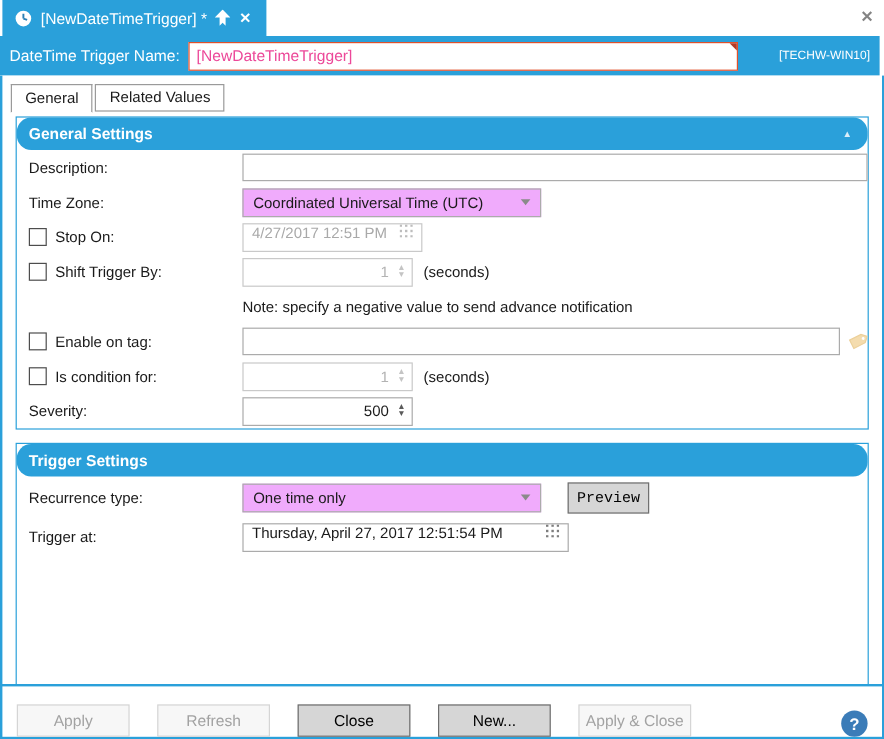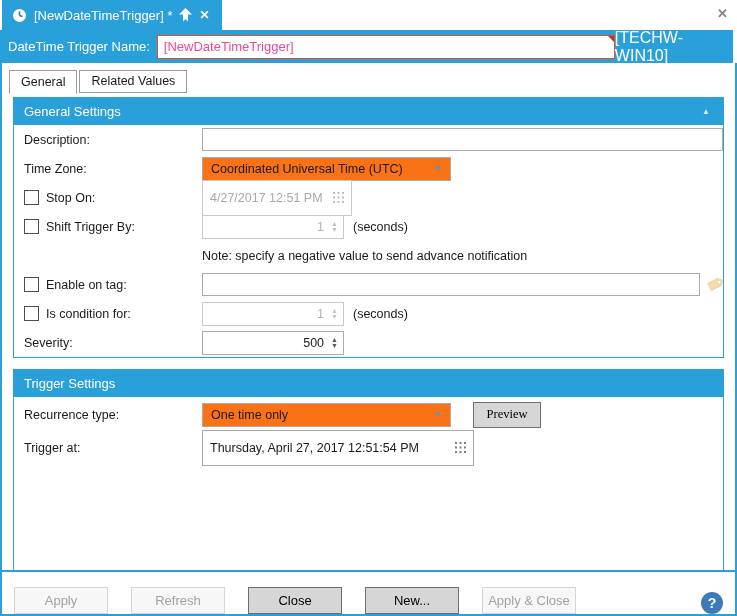--- a/index.html
+++ b/index.html
@@ -17,52 +17,52 @@
 
   
   .namebar { position:absolute; top:30px; left:0; right:4px; height:33px; background:#2aa0da;
              display:flex; align-items:center; padding:0 8px; }
   .namebar-label { color:#fff; font-size:13px; white-space:nowrap; }
   .name-input-wrap { position:relative; margin-left:7px; }
   .name-input { width:458px; height:24px; border:1px solid #e0512c; background:#fff; color:#ec4899;
                 font-size:13px; padding:0 6px; font-family:"Liberation Sans", sans-serif; outline:none; }
   .err-tri { position:absolute; top:1px; right:1px; width:0; height:0;
              border-top:6px solid #b23a26; border-left:6px solid transparent; }
-  .host-label { margin-left:auto; color:#fff; font-size:16px; }
+  .host-label { margin-left:auto; color:#fff; font-size:10px; }
 
   
   .content { position:absolute; top:63px; left:0; right:0; bottom:46px; background:#fff;
              border-left:2px solid #2aa0da; border-right:2px solid #2aa0da; }
   .tabs { display:flex; align-items:flex-end; margin:5px 0 0 7px; height:25px; }
   .tab { background:#fff; border:1px solid #9a9a9a; font-size:12.5px; color:#1a1a1a;
          padding:3px 11px 4px 11px; cursor:default; }
   .tab.active { border-bottom:1px solid #fff; padding-top:4px; margin-bottom:-1px; z-index:2; position:relative; }
   .tab.inactive { margin-left:2px; }
 
   .panel { margin:4px 11px 0 11px; border:1px solid #2aa0da; background:#fff; }
-  .panel-hd { background:#2aa0da; color:#fff; font-weight:normal; font-size:13px;
-              padding:6px 10px 6px 10px; position:relative; height:27px; }
+  .panel-hd { background:#2aa0da; color:#fff; font-weight:bold; font-size:13px;
+              padding:6px 10px 6px 10px; position:relative; height:27px;border-radius:12px; }
   .collapse { position:absolute; right:13px; top:9px; font-size:8px; color:#d9eefa; cursor:default; }
 
   .row { display:flex; align-items:center; height:29px; padding-left:10px; }
   .rlabel { width:178px; font-size:12.5px; color:#1a1a1a; display:flex; align-items:center; gap:7px; flex:none; }
   .cb { width:15px; height:15px; border:1px solid #4d4d4d; background:#fff; flex:none; cursor:default; }
 
   .txt { height:23px; border:1px solid #ababab; background:#fff; font-size:12.5px; color:#1a1a1a;
          padding:0 6px; font-family:"Liberation Sans", sans-serif; outline:none; }
   .txt-desc { width:531px; }
   .txt-tag { width:510px; }
 
-  .dd { width:249px; height:24px; border:1px solid #ababab; background:#f97316; display:flex;
+  .dd { width:249px; height:24px; border:1px solid #ababab; background:#f0abfc; display:flex;
         align-items:center; padding:0 8px; cursor:default; }
   .dd-val { font-size:12.5px; color:#1a1a1a; flex:1; white-space:nowrap; overflow:hidden; }
   .dd-arrow { width:0; height:0; border-left:4px solid transparent; border-right:4px solid transparent;
               border-top:5px solid #8a8a8a; flex:none; }
 
-  .datebox { height:36px; border:1px solid #ababab; background:#fff; display:flex; align-items:center;
+  .datebox { height:24px; border:1px solid #ababab; background:#fff; display:flex; align-items:flex-start;
              padding:0 7px; gap:6px; }
   .datebox.disabled { border-color:#c9c9c9; }
   .datebox .dval { font-size:12.5px; color:#1a1a1a; flex:1; white-space:nowrap; }
   .datebox.disabled .dval { color:#a9a9a9; }
   .db-stopon { width:150px; }
   .db-triggerat { width:272px; }
 
   .spin { height:24px; border:1px solid #ababab; background:#fff; display:flex; align-items:center;
           width:142px; padding:0 5px 0 6px; }
   .spin.disabled { border-color:#c9c9c9; }
@@ -70,21 +70,21 @@
   .spin.disabled .sval { color:#b3b3b3; }
   .spin-arrows { display:flex; flex-direction:column; justify-content:center; line-height:0; cursor:default; }
   .spin-arrows span { font-size:7px; line-height:6px; color:#5a5a5a; }
   .spin.disabled .spin-arrows span { color:#c4c4c4; }
 
   .unit { font-size:12.5px; color:#1a1a1a; margin-left:9px; }
   .note { font-size:12.5px; color:#1a1a1a; }
   .tag-icon { margin-left:6px; flex:none; }
 
   .preview-btn { margin-left:22px; width:68px; height:26px; background:#d6d6d6; border:1px solid #707070;
-                 font-size:12.5px; color:#000; font-family:Liberation Serif, serif; cursor:default; }
+                 font-size:12.5px; color:#000; font-family:Liberation Mono, monospace; cursor:default; }
 
   .p-trigger { margin-top:11px; height:203px; }
   .p-trigger .row { height:31px; margin-top:2px; }
 
   
   .footer { position:absolute; left:0; right:0; bottom:0; height:46px; background:#fff;
             border:2px solid #2aa0da; border-top-width:2px; display:flex; align-items:flex-end;
             padding-left:12px; gap:23px; }
   .fbtn { width:94px; height:27px; font-size:13px; font-family:"Liberation Sans", sans-serif; cursor:default; }
   .fbtn.enabled { background:#d6d6d6; border:1px solid #6e6e6e; color:#000; }

